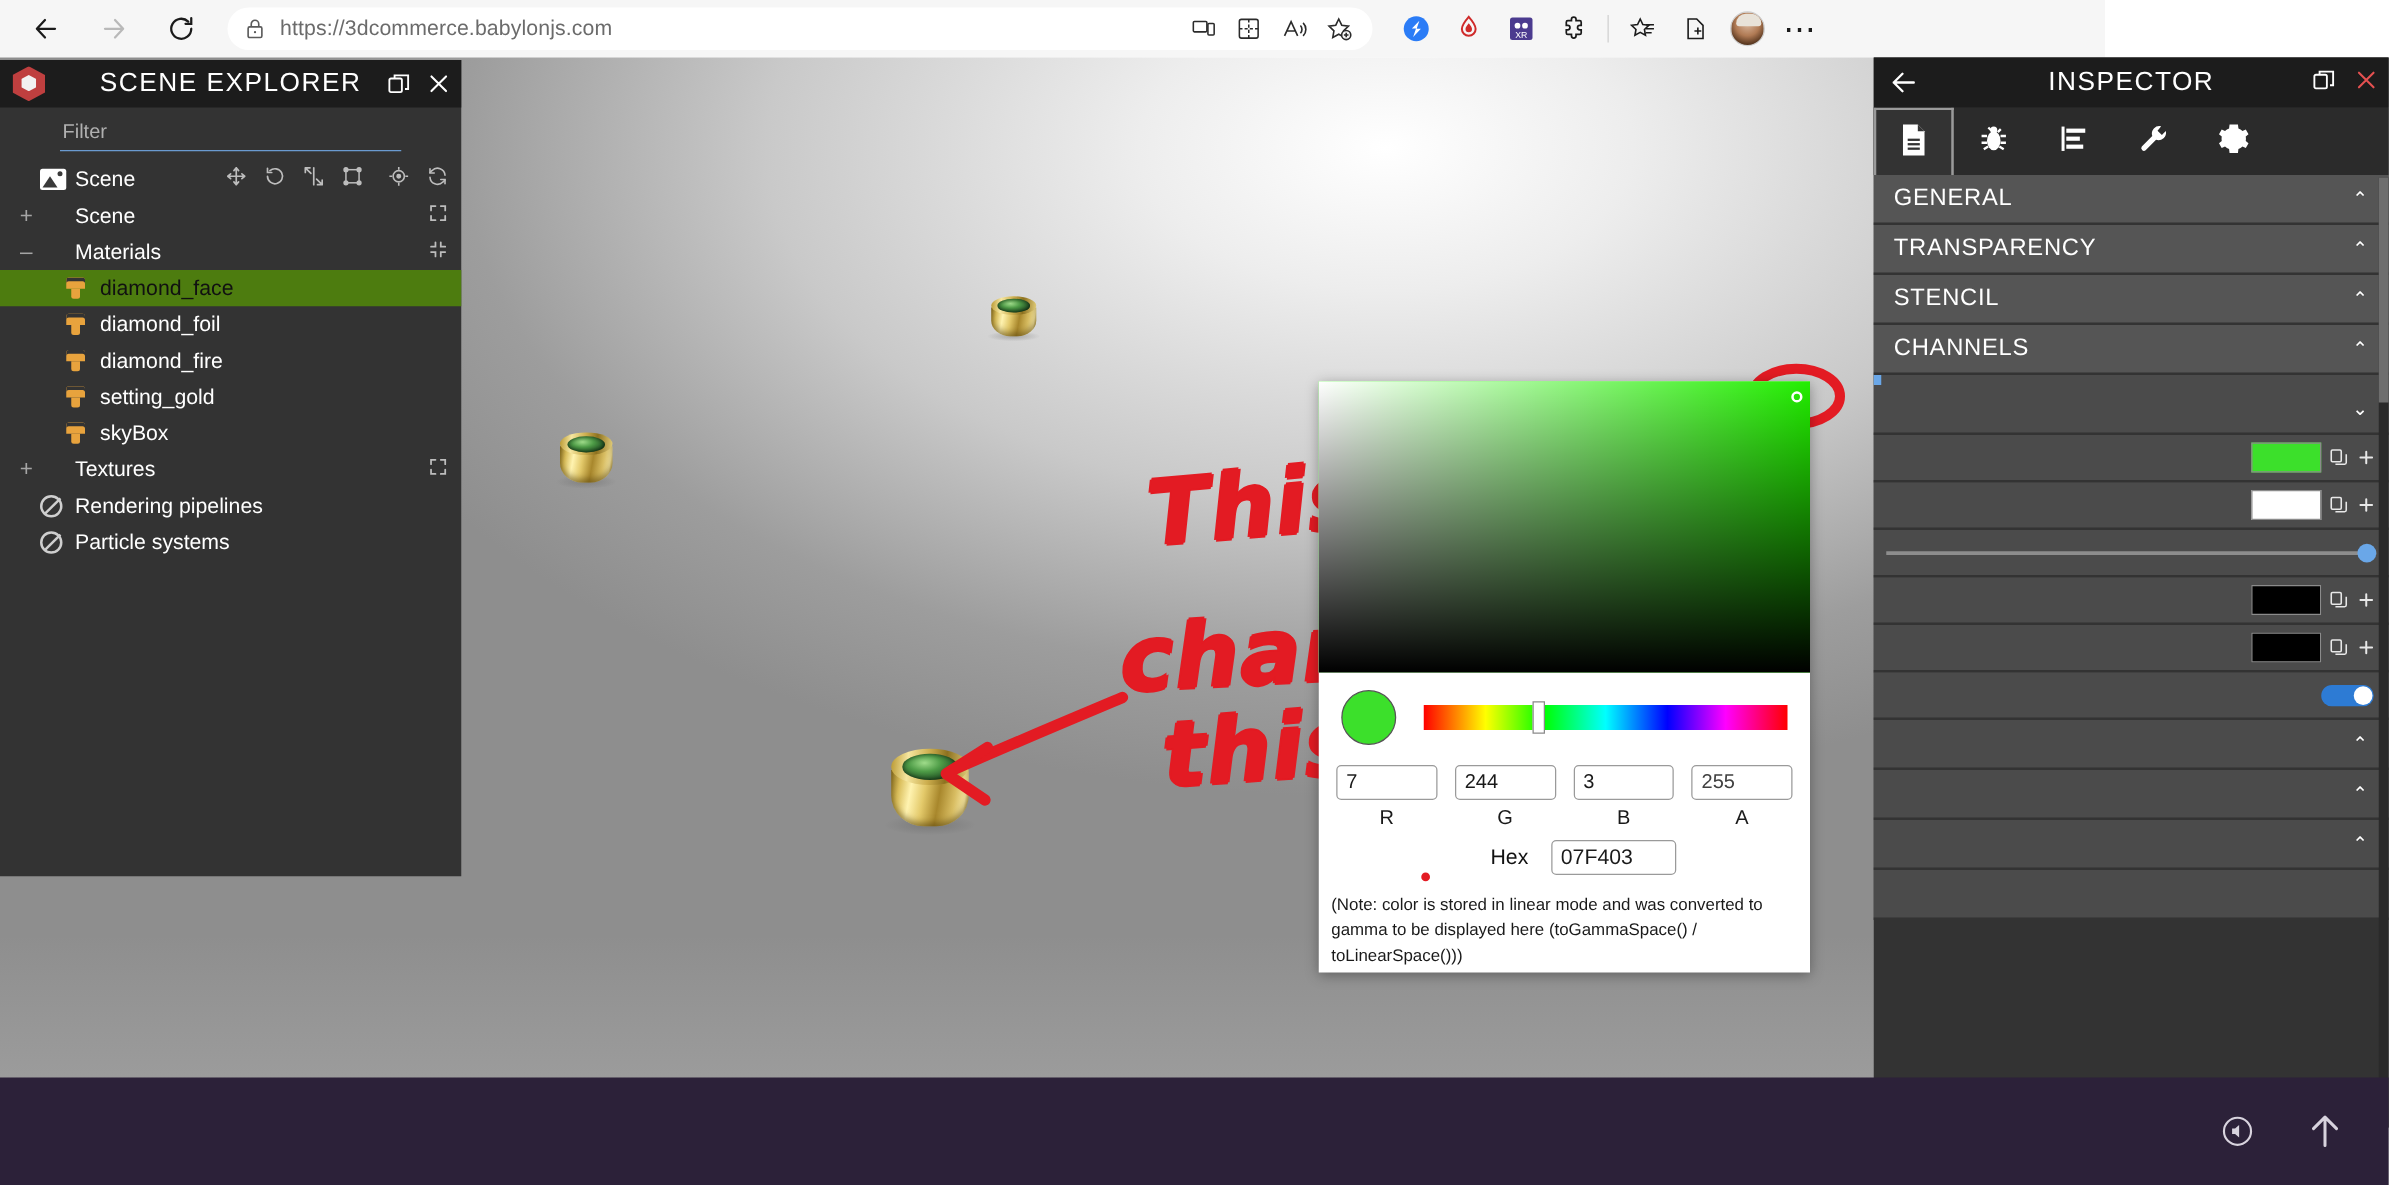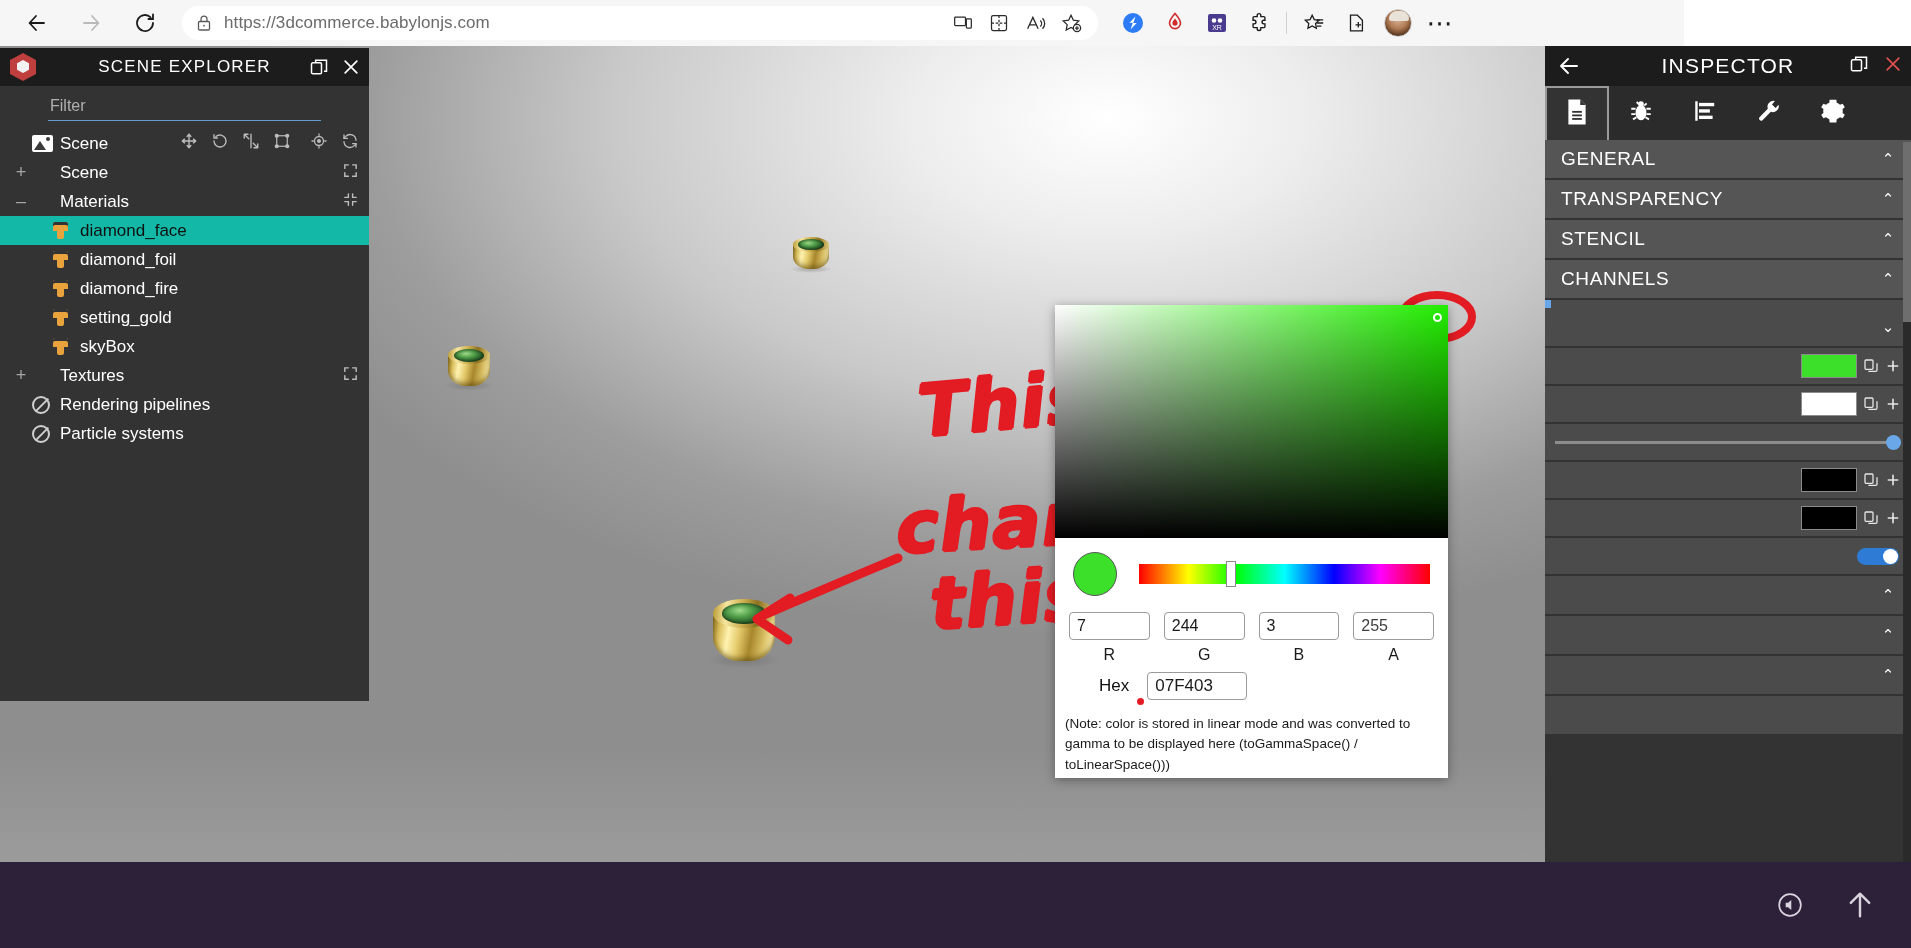--- a/index.html
+++ b/index.html
@@ -129,38 +129,38 @@
     clip-path: polygon(50% 0%, 100% 25%, 100% 75%, 50% 100%, 0% 75%, 0% 25%);
     position: relative;
   }
   .hexlogo::after {
     content: ""; position: absolute; left: 7px; top: 7px; width: 12px; height: 13px;
     background: #f2f2f2;
     clip-path: polygon(50% 0%, 100% 25%, 100% 75%, 50% 100%, 0% 75%, 0% 25%);
   }
   .se-title {
     position:absolute; left: 0; right: 0; text-align: center;
-    font-size: 17px; letter-spacing: 1.2px; color: #ffffff;
+    font-size: 21px; letter-spacing: 1.2px; color: #ffffff;
   }
   .se-hdr-icons { position: absolute; right: 8px; display: flex; gap: 12px; align-items: center; }
   .se-hdr-icons span { cursor: pointer; color: #fff; display:flex; }
   .se-filter-wrap { padding: 8px 48px 2px 48px; }
   .se-filter {
     width: 100%; background: transparent; border: none; border-bottom: 1px solid #6a9ad0;
     color: #cfcfcf; font-size: 16px; padding: 3px 2px 5px 2px; outline: none;
     font-family: "Liberation Sans", sans-serif;
   }
   .se-filter::placeholder { color: #b0b0b0; }
 
   .tree { margin-top: 6px; }
   .tree-row {
     display: flex; align-items: center; height: 29px; padding-left: 10px; position: relative;
     font-size: 17px; color: #ffffff; white-space: nowrap;
   }
-  .tree-row.selected { background: #14b8a6; color: #111111; align-items: center; }
+  .tree-row.selected { background: #4d7c0f; color: #111111; align-items: center; }
   .tree-row .expander {
     width: 22px; text-align: center; color: #a5a5a5; font-size: 18px; flex: none;
   }
   .tree-row .nodeicon { width: 26px; flex: none; display:flex; align-items:center; }
   .tree-row .label { margin-left: 2px; }
   .tree-row .row-tools {
     position: absolute; right: 10px; display: flex; gap: 13px; align-items: center; color: #bdbdbd;
   }
   .tree-row.child { padding-left: 52px; }
   .brush-ico {
@@ -207,21 +207,21 @@
     content:""; position:absolute; left: 9px; top: 9px; width: 16px; height: 18px; background:#f2f2f2;
     clip-path: polygon(50% 0%, 100% 25%, 100% 75%, 50% 100%, 0% 75%, 0% 25%);
   }
   .footer-name { font-size: 35px; color: #ffffff; letter-spacing: 0.5px; }
   .footer-name .dotjs { color: #e3e3e3; }
   .footer-right { position: absolute; right: 34px; display:flex; align-items:center; gap: 40px; }
   .f-ico { color: #d8d3de; display: flex; }
 
   
   .inspector {
-    position: absolute; right: 0; top: 46px; width: 366px; height: 856px;
+    position: absolute; right: 0; top: 46px; width: 412px; height: 856px;
     background: #333333; color: #ffffff; display: flex; flex-direction: column;
   }
   .insp-header { height: 40px; background: #1c1c1c; display: flex; align-items: center; position: relative; }
   .insp-back { margin-left: 12px; display:flex; color:#fff; }
   .insp-title { position:absolute; left:0; right:0; text-align:center; font-size: 21px; letter-spacing: 1.2px; }
   .insp-hdr-icons { position: absolute; right: 8px; display: flex; gap: 14px; align-items: center; }
   .insp-tabs { height: 54px; background: #2b2b2b; display: flex; align-items: stretch; }
   .insp-tab {
     width: 64px; display: flex; align-items: center; justify-content: center; color: #ffffff;
   }
@@ -297,21 +297,21 @@
   }
   .cp-inputs { display: flex; gap: 14px; padding: 8px 14px 0 14px; }
   .cp-field { flex: 1; display: flex; flex-direction: column; align-items: center; }
   .cp-field input {
     width: 100%; height: 28px; border: 1px solid #9a9a9a; border-radius: 4px;
     font-size: 16px; padding: 0 7px; color: #1a1a1a; outline: none;
     font-family: "Liberation Sans", sans-serif;
   }
   .cp-field input.alpha { color: #404040; }
   .cp-field .cap { font-size: 16px; color: #1a1a1a; margin-top: 6px; }
-  .cp-hex { display: flex; align-items: center; gap: 18px; padding: 8px 14px 0 44px; position: relative; }
+  .cp-hex { display: flex; align-items: center; gap: 18px; padding: 8px 14px 0 44px; position: relative; justify-content: center; }
   .cp-hex .hexlabel { font-size: 17px; color: #111; }
   .cp-hex input {
     width: 100px; height: 28px; border: 1px solid #9a9a9a; border-radius: 4px;
     font-size: 17px; padding: 0 7px; color: #1a1a1a; outline: none;
     font-family: "Liberation Sans", sans-serif;
   }
   .red-dot {
     position: absolute; left: 82px; top: 34px; width: 7px; height: 7px; border-radius: 50%; background: #e31b23;
   }
   .cp-note {

